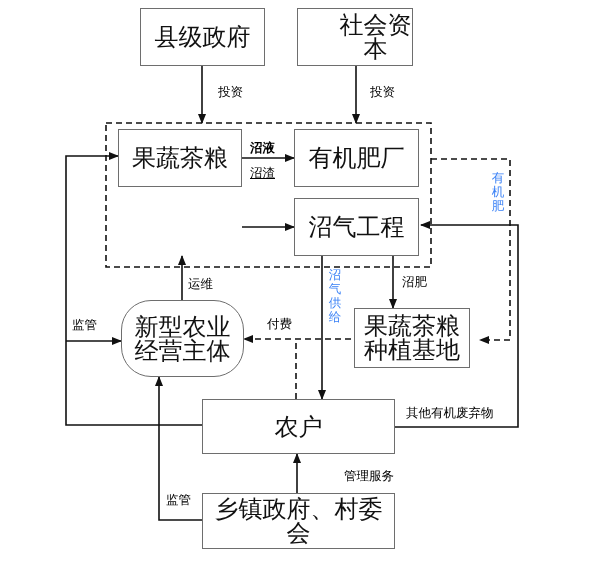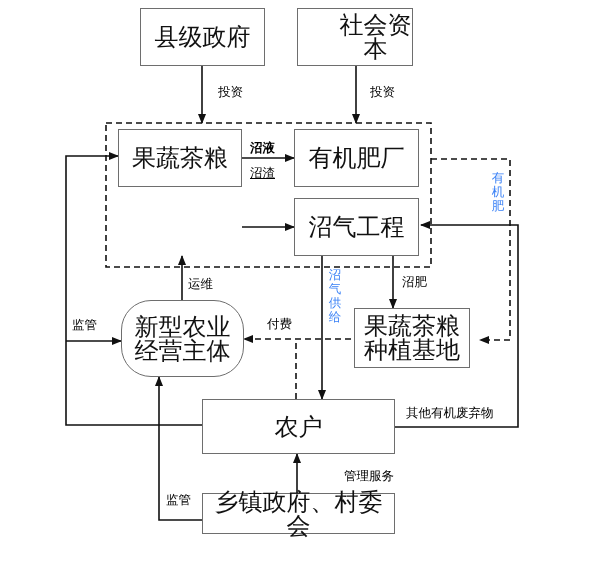--- a/index.html
+++ b/index.html
@@ -61,21 +61,21 @@
   <div class="box" style="left:140px;top:8px;width:125px;height:58px;">县级政府</div>
   <div class="box" style="left:297px;top:8px;width:116px;height:58px;padding-left:41px;">社会资本</div>
   <div class="box" style="left:118px;top:129px;width:124px;height:58px;">果蔬茶粮</div>
   <div class="box" style="left:294px;top:129px;width:125px;height:58px;">有机肥厂</div>
   <div class="box" style="left:294px;top:198px;width:125px;height:58px;">沼气工程</div>
   <div class="box" style="left:121px;top:300px;width:123px;height:77px;white-space:pre-line;border-radius:30px;">新型农业
 经营主体</div>
   <div class="box" style="left:354px;top:308px;width:116px;height:60px;white-space:pre-line;">果蔬茶粮
 种植基地</div>
   <div class="box" style="left:202px;top:399px;width:193px;height:55px;">农户</div>
-  <div class="box" style="left:202px;top:493px;width:193px;height:41px;">乡镇政府、村委会</div>
+  <div class="box" style="left:202px;top:493px;width:193px;height:56px;">乡镇政府、村委会</div>
 
   <span class="lbl" style="left:218px;top:84px;">投资</span>
   <span class="lbl" style="left:370px;top:84px;">投资</span>
   <span class="lbl" style="left:250px;top:140px;font-weight:bold;">沼液</span>
   <span class="lbl" style="left:250px;top:165px;text-decoration:underline;">沼渣</span>
   <span class="vlbl" style="left:491px;top:171px;">有机肥</span>
   <span class="lbl" style="left:188px;top:276px;">运维</span>
   <span class="lbl" style="left:72px;top:317px;">监管</span>
   <span class="lbl" style="left:267px;top:316px;">付费</span>
   <span class="vlbl" style="left:328px;top:268px;">沼气供给</span>

